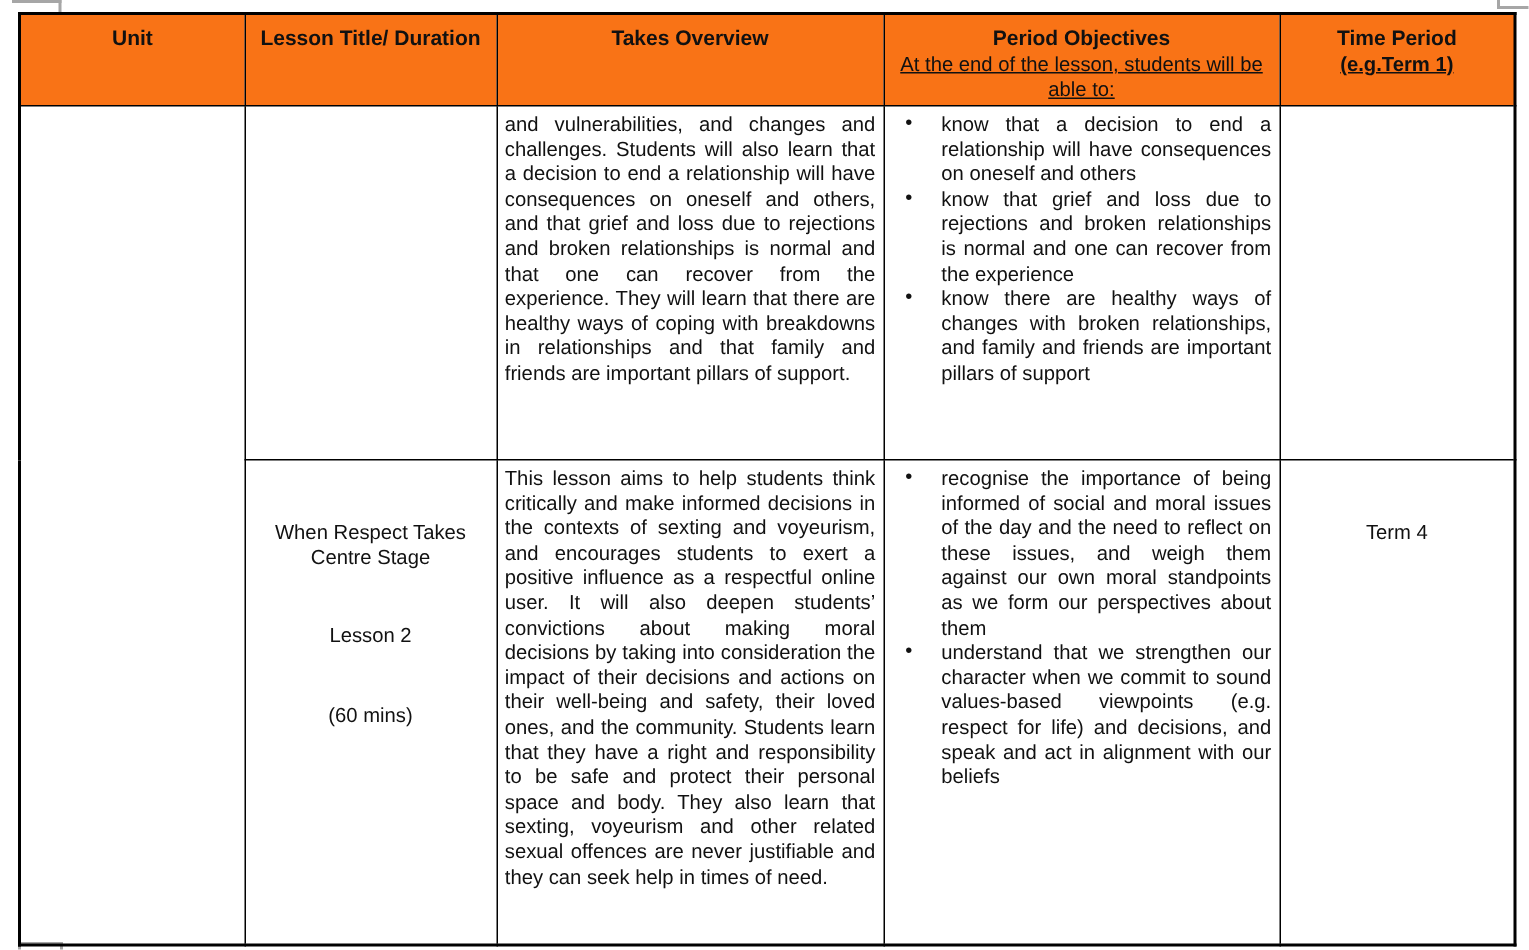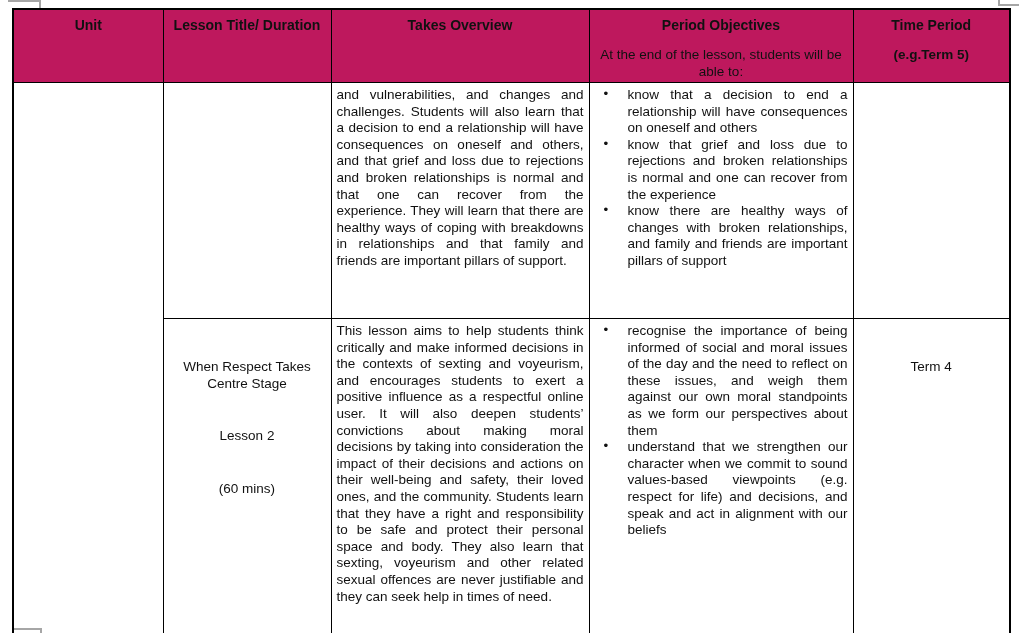--- a/index.html
+++ b/index.html
@@ -30,32 +30,33 @@
     border: 1px solid #000000;
     vertical-align: top;
     padding: 2px 5px;
     overflow: hidden;
   }
   thead tr { height: 58px; }
   tr.body-row-1 { height: 236px; }
   tr.body-row-2 { height: 323px; }
 
   thead th {
-    background: #be185d;
+    background: #f97316;
     font-size: 14px;
     font-weight: bold;
     text-align: center;
     padding-top: 7px;
     line-height: 17px;
   }
   .hdr-sub {
     font-weight: normal;
     font-size: 13.5px;
     line-height: 17px;
-    margin-top: 12px;
+    margin-top: 0;
+    text-decoration: underline;
   }
   .hdr-sub.bold { font-weight: bold; }
 
   .cell-text {
     font-size: 13.5px;
     line-height: 16.6px;
     text-align: justify;
     padding-top: 2px;
   }
   .cell-center {
@@ -131,21 +132,21 @@
       </th>
       <th>
         <div>Takes Overview</div>
       </th>
       <th>
         <div>Period Objectives</div>
         <div class="hdr-sub">At the end of the lesson, students will be able to:</div>
       </th>
       <th>
         <div>Time Period</div>
-        <div class="hdr-sub bold">(e.g.Term 5)</div>
+        <div class="hdr-sub bold">(e.g.Term 1)</div>
       </th>
     </tr>
   </thead>
   <tbody>
     <tr class="body-row-1">
       <td rowspan="2"></td>
       <td></td>
       <td>
         <div class="cell-text">and vulnerabilities, and changes and challenges. Students will also learn that a decision to end a relationship will have consequences on oneself and others, and that grief and loss due to rejections and broken relationships is normal and that one can recover from the experience. They will learn that there are healthy ways of coping with breakdowns in relationships and that family and friends are important pillars of support.</div>
       </td>

